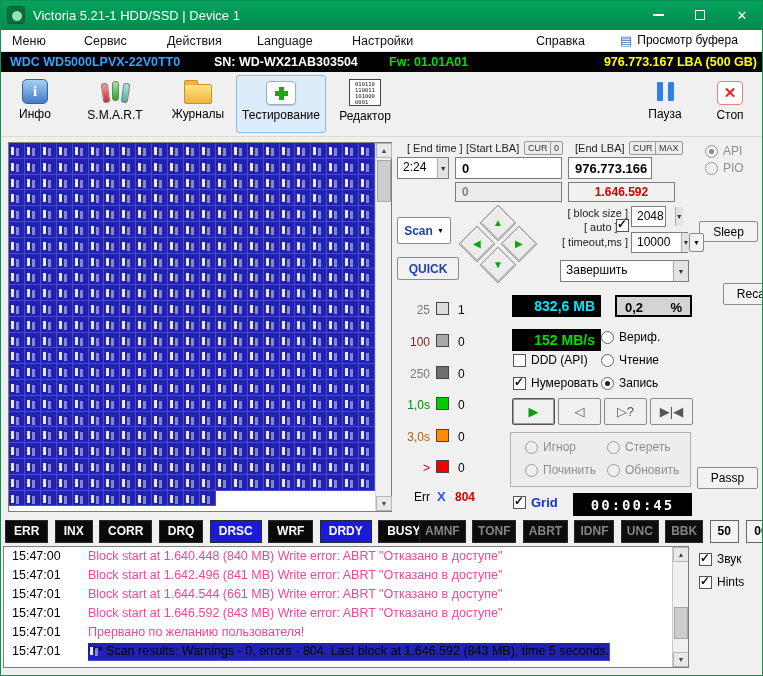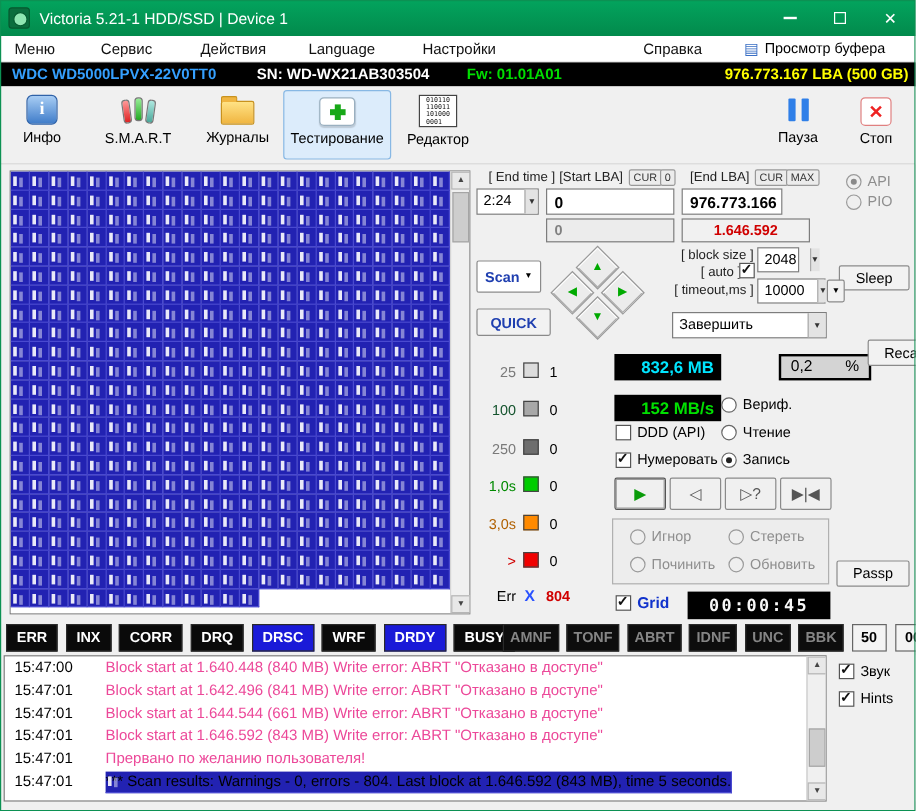--- a/index.html
+++ b/index.html
@@ -126,22 +126,22 @@
 
   
   .lg-label { position:absolute; width:38px; text-align:right; font-size:12px; }
   .lg-sq { position:absolute; width:13px; height:13px; border:1px solid #444; }
   .lg-count { position:absolute; font-size:12px; }
   .errx { position:absolute; color:#2a52ff; font-weight:bold; font-size:13px; }
 
   
   .blackbox { position:absolute; background:#000; display:flex; align-items:center; justify-content:flex-end;
               padding-right:6px; font-weight:bold; font-size:14px; }
-  .pctbox { position:absolute; background:#d4d4d4; border:2px solid #000; display:flex; align-items:flex-start;
-            justify-content:space-between; padding:0 8px; font-weight:normal; font-size:13px; color:#000;margin-left:34px; }
+  .pctbox { position:absolute; background:#d4d4d4; border:2px solid #000; display:flex; align-items:flex-end;
+            justify-content:space-between; padding:0 8px; font-weight:bold; font-size:13px; color:#000; }
   .cyan { color:#00e5ff; } .green { color:#00e000; }
 
   
   .playrow { position:absolute; left:512px; top:398px; display:flex; gap:3px; }
   .pbtn2 { width:43px; height:27px; background:#f0f0f0; border:1px solid #8a8a8a; border-radius:2px;
            display:flex; align-items:center; justify-content:center; font-size:13px; color:#555; }
   .pbtn2.play { color:#0a9c0a; border-color:#555; box-shadow:0 0 0 1px #9a9a9a inset; }
 
   .remedy { position:absolute; left:510px; top:432px; width:181px; height:55px;
             border:1px solid #b0b0b0; background:#ededed; }
@@ -847,21 +847,21 @@
 
   <div class="combo" style="left:560px;top:260px;width:129px;height:22px">
     <span class="val">Завершить</span>
     <span class="arr"></span>
   </div>
 
   <span class="lg-label" style="left:392px;top:303px;color:#7a7a7a">25</span>
   <span class="lg-sq" style="left:436px;top:302px;background:#dcdcdc"></span>
   <span class="lg-count" style="left:458px;top:303px">1</span>
 
-  <span class="lg-label" style="left:392px;top:335px;color:#14532d">100</span>
+  <span class="lg-label" style="left:392px;top:335px;color:#7f1d1d">100</span>
   <span class="lg-sq" style="left:436px;top:334px;background:#a8a8a8"></span>
   <span class="lg-count" style="left:458px;top:335px">0</span>
 
   <span class="lg-label" style="left:392px;top:367px;color:#7a7a7a">250</span>
   <span class="lg-sq" style="left:436px;top:366px;background:#6e6e6e"></span>
   <span class="lg-count" style="left:458px;top:367px">0</span>
 
   <span class="lg-label" style="left:392px;top:398px;color:#008a00">1,0s</span>
   <span class="lg-sq" style="left:436px;top:397px;background:#00cc00"></span>
   <span class="lg-count" style="left:458px;top:398px">0</span>

